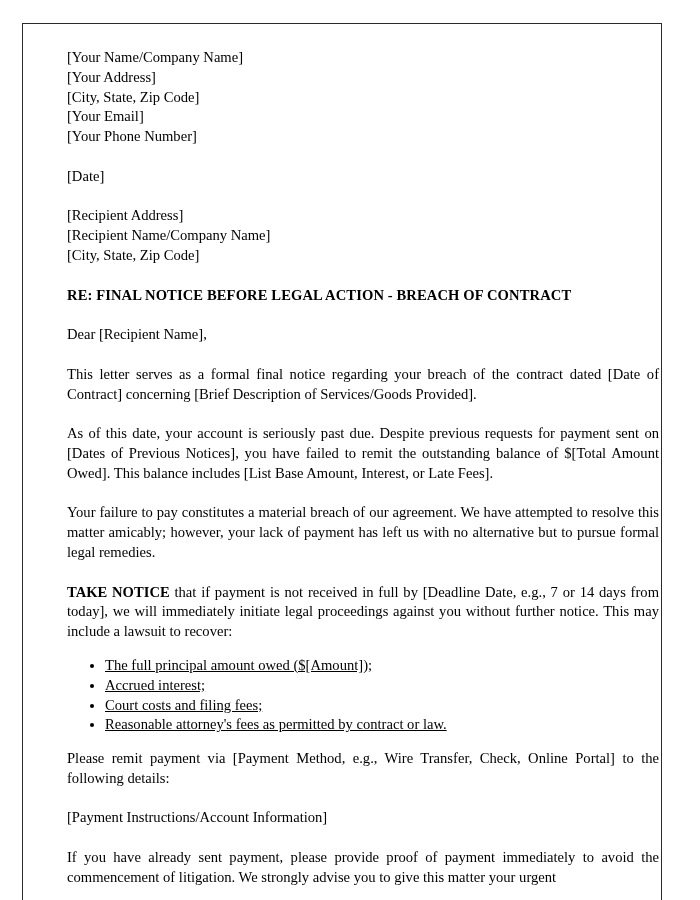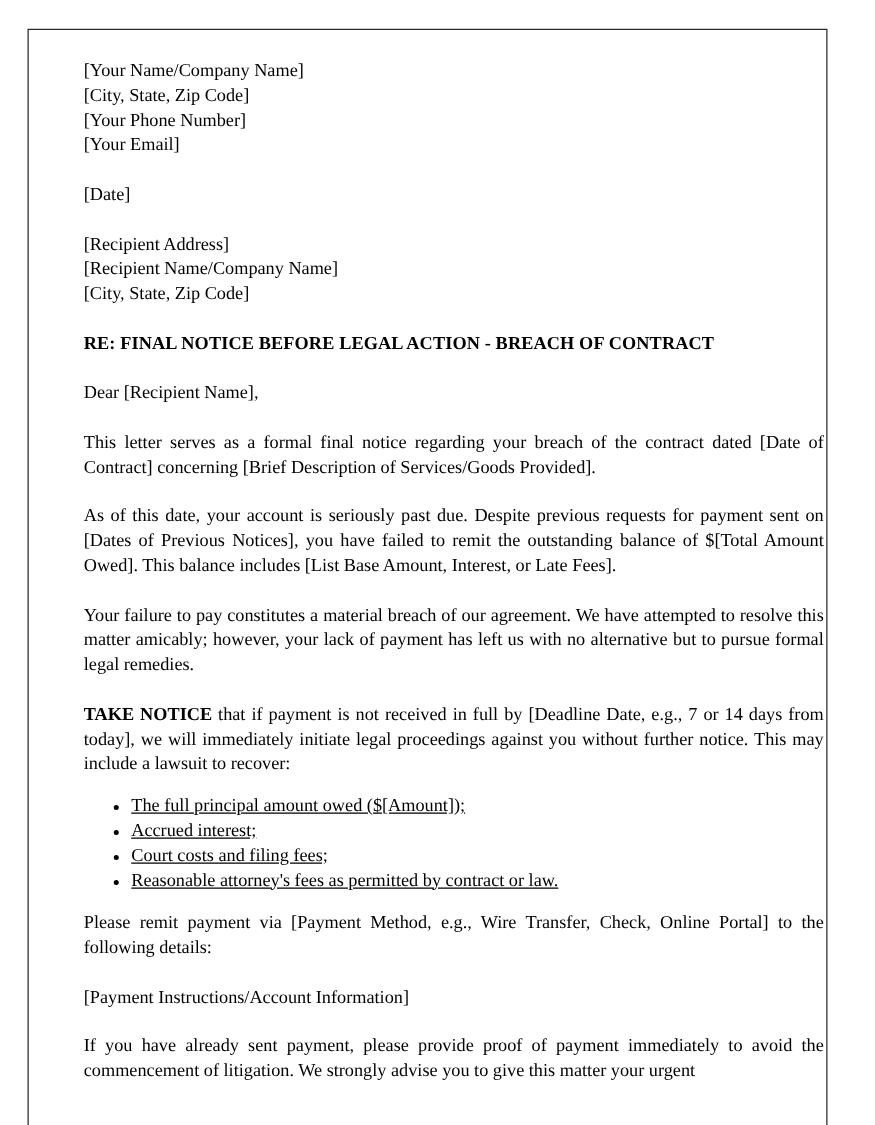--- a/index.html
+++ b/index.html
@@ -73,23 +73,24 @@
   ul.bullets li::marker { font-size: 0.95em; }
 </style>
 </head>
 <body>
 
 <div id="page">
   <div id="content">
 
     <div class="block">
       <div class="line">[Your Name/Company Name]</div>
+      <div class="line">[Your Address]</div>
       <div class="line">[City, State, Zip Code]</div>
+      <div class="line">[Your Email]</div>
       <div class="line">[Your Phone Number]</div>
-      <div class="line">[Your Email]</div>
     </div>
 
     <div class="gap"></div>
 
     <div class="line">[Date]</div>
 
     <div class="gap"></div>
 
     <div class="block">
       <div class="line">[Recipient Address]</div>

